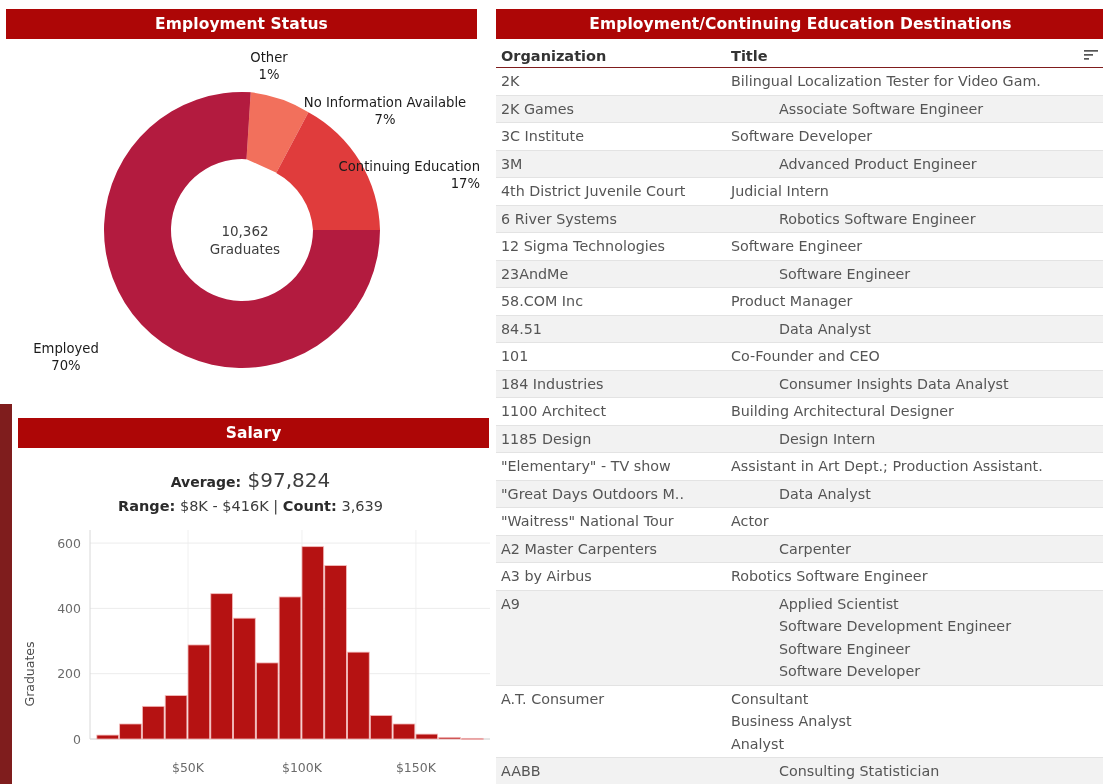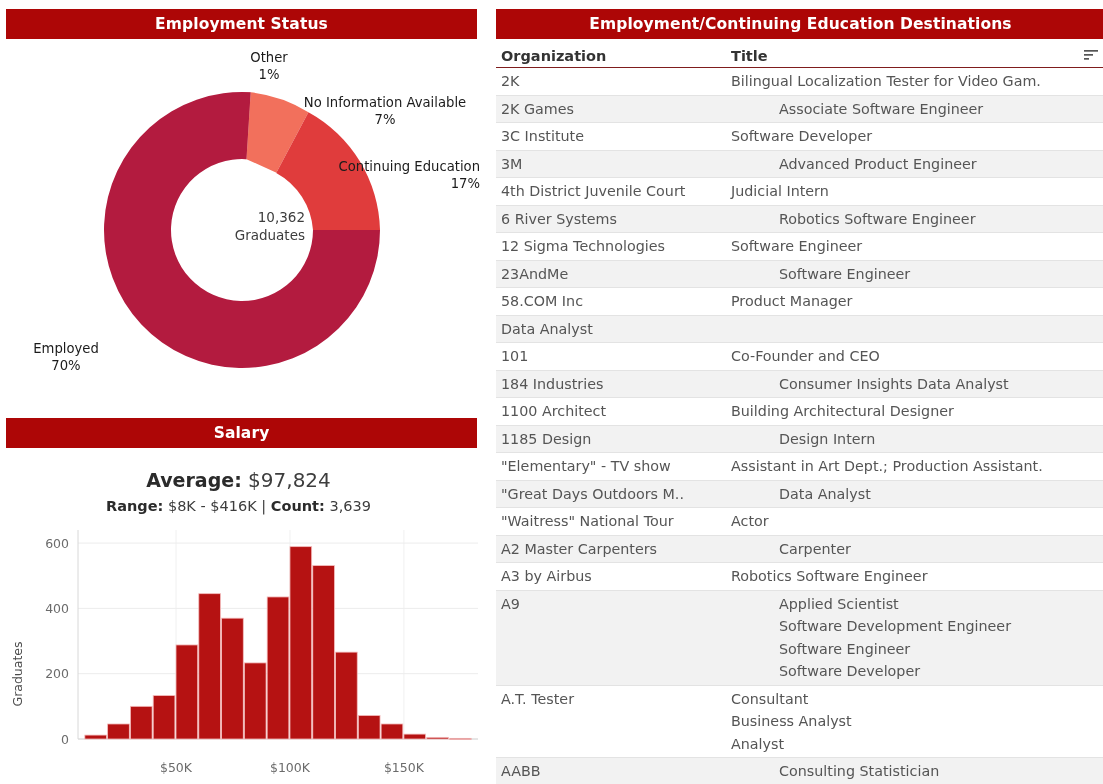--- a/index.html
+++ b/index.html
@@ -50,59 +50,59 @@
 
   
   #donut-wrap {
     position: absolute;
     left: 0; top: 42px;
     width: 483px; height: 360px;
   }
   #donut-svg { position: absolute; left: 0; top: 0; }
   .donut-center-text {
     position: absolute;
-    left: 185px; top: 166px;
+    left: 185px; top: 180px;
     width: 120px;
-    text-align: right;
+    text-align: center;
     font-size: 13.5px;
     color: #3d3d3d;
     line-height: 1.35;
   }
   .pie-label {
     position: absolute;
     font-size: 13.2px;
     color: #1b1b1b;
     line-height: 1.25;
     white-space: nowrap;
   }
   #lbl-other      { left: 224px; top: 8px;  text-align: center; width: 90px; }
   #lbl-noinfo     { left: 290px; top: 32px; text-align: center; width: 190px; margin-top: 21px; }
   #lbl-contedu    { left: 308px; top: 117px; text-align: right; width: 172px; }
   #lbl-employed   { left: 6px;  top: 264px; text-align: center; width: 120px; margin-top: 35px; }
   .pie-label .pct { display: block; }
 
   
   #salary-panel {
-    position: absolute; left: 0; top: 404px;
+    position: absolute; left: 12px; top: 404px;
     width: 483px; height: 380px;
     background: #ffffff;
   }
   #salary-header {
     position: absolute; left: 6px; top: 14px;
     width: 471px; height: 30px;
     font-size: 15.5px;
   }
   #salary-stats {
     position: absolute; left: 0; top: 64px;
     width: 477px;
     text-align: center;
     color: #3d3d3d;
   }
   #salary-avg { font-size: 20px; line-height: 1.25; }
-  #salary-avg .lbl { font-weight: bold; font-size: 19px; color: #2b2b2b; }
+  #salary-avg .lbl { font-weight: bold; font-size: 14px; color: #2b2b2b; }
   #salary-range { font-size: 14.5px; line-height: 1.45; margin-top: 3px; }
   #salary-range .lbl { font-weight: bold; color: #2b2b2b; }
 
   #hist-wrap {
     position: absolute;
     left: 0; top: 120px;
     width: 483px; height: 260px;
   }
   #hist-svg { position: absolute; left: 0; top: 0; }
   .axis-tick-text {
@@ -408,20 +408,23 @@
         </div>
         <div class="trow">
           <div class="cell-org">
             <span class="oline">58.COM Inc</span>
           </div>
           <div class="cell-title">
             <span class="tline">Product Manager</span>
           </div>
         </div>
         <div class="trow alt">
+          <div class="cell-org">
+            <span class="oline">84.51</span>
+          </div>
           <div class="cell-title">
             <span class="tline">Data Analyst</span>
           </div>
         </div>
         <div class="trow">
           <div class="cell-org">
             <span class="oline">101</span>
           </div>
           <div class="cell-title">
             <span class="tline">Co-Founder and CEO</span>
@@ -497,21 +500,21 @@
           </div>
           <div class="cell-title">
             <span class="tline">Applied Scientist</span>
             <span class="tline">Software Development Engineer</span>
             <span class="tline">Software Engineer</span>
             <span class="tline">Software Developer</span>
           </div>
         </div>
         <div class="trow">
           <div class="cell-org">
-            <span class="oline">A.T. Tester</span>
+            <span class="oline">A.T. Consumer</span>
           </div>
           <div class="cell-title">
             <span class="tline">Consultant</span>
             <span class="tline">Business Analyst</span>
             <span class="tline">Analyst</span>
           </div>
         </div>
         <div class="trow alt">
           <div class="cell-org">
             <span class="oline">AABB</span>

